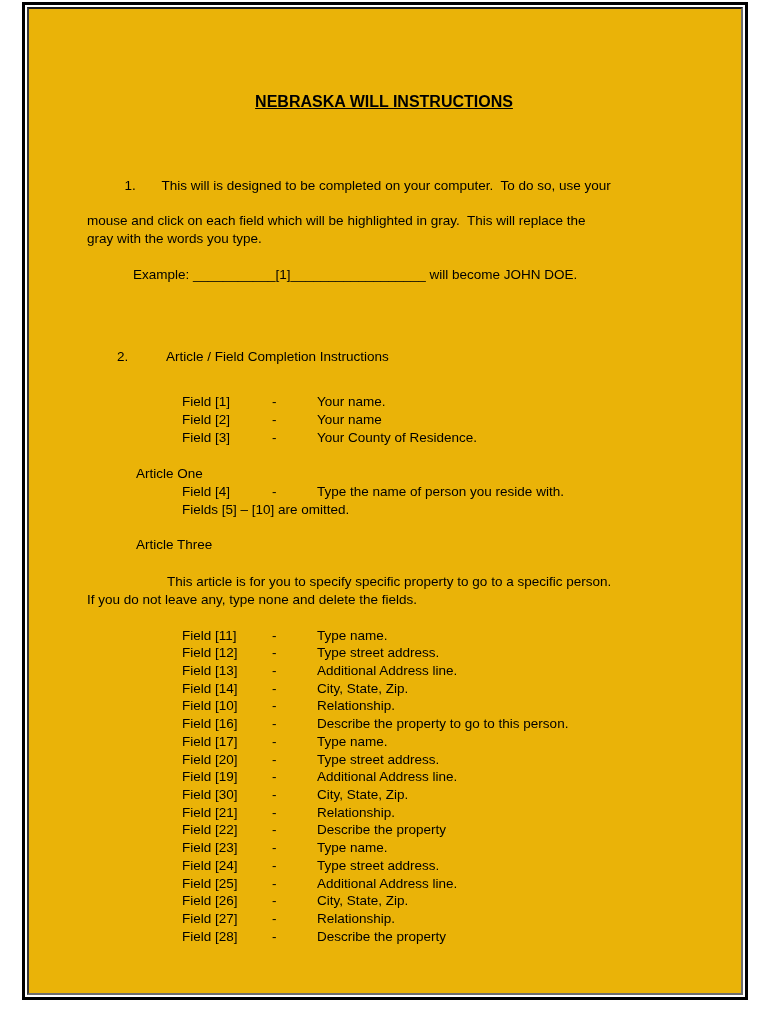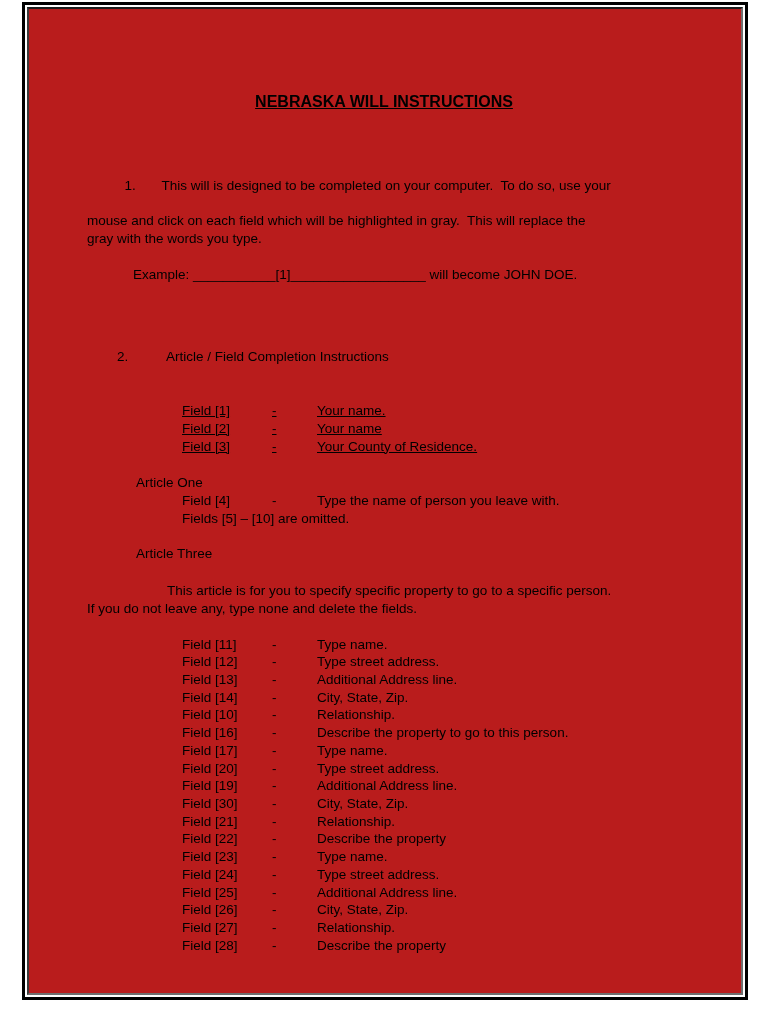--- a/index.html
+++ b/index.html
@@ -27,21 +27,21 @@
     padding: 2px;
     background: #ffffff;
   }
   .frame-inner {
     width: 100%;
     height: 100%;
     box-sizing: border-box;
     border: 2px solid;
     border-color: #1c1c1c #6e6e6e #6e6e6e #3a3a3a;
     position: relative;
-    background: #b91c1c;
+    background: #eab308;
   }
   .content {
     position: absolute;
     left: 0; top: 0; right: 0; bottom: 0;
     padding: 84px 60px 0 58px;
     font-size: 13.5px;
     line-height: 17.7px;
   }
   .line { white-space: pre; }
   .doc-title {
@@ -50,21 +50,21 @@
     font-size: 16px;
     line-height: 18px;
     text-decoration: underline;
     white-space: pre;
   }
   .intro { margin-top: 48px; }
   .num-intro { display: inline-block; width: 37px; }
   .num-sec2 { display: inline-block; width: 49px; }
   .example-line { margin-top: 18px; padding-left: 46px; }
   .section2-line { margin-top: 47px; }
-  .rows-general { margin-top: 19px; text-decoration: underline; }
+  .rows-general { margin-top: 10px; }
   .article-heading {
     font-weight: normal;
     padding-left: 49px;
     white-space: pre;
   }
   .article-one-heading { margin-top: 19px; }
   .article-three-heading { margin-top: 17px; }
   .para3 { margin-top: 20px; }
   .para3-line1 { padding-left: 80px; }
   .rows-a3 { margin-top: 18px; }
@@ -122,21 +122,21 @@
           </div>
         </div>
 
       <div class="article-heading article-one-heading">Article One</div>
 
       <div>
 
           <div class="field-row">
             <span class="label">Field [4]</span>
             <span class="sep">-</span>
-            <span class="desc">Type the name of person you leave with.</span>
+            <span class="desc">Type the name of person you reside with.</span>
           </div>
         </div>
 
       <div class="line omitted-line">Fields [5] – [10] are omitted.</div>
 
       <div class="article-heading article-three-heading">Article Three</div>
 
       <div class="para3">
         <div class="line para3-line1">This article is for you to specify specific property to go to a specific person.</div>
         <div class="line">If you do not leave any, type none and delete the fields.</div>

